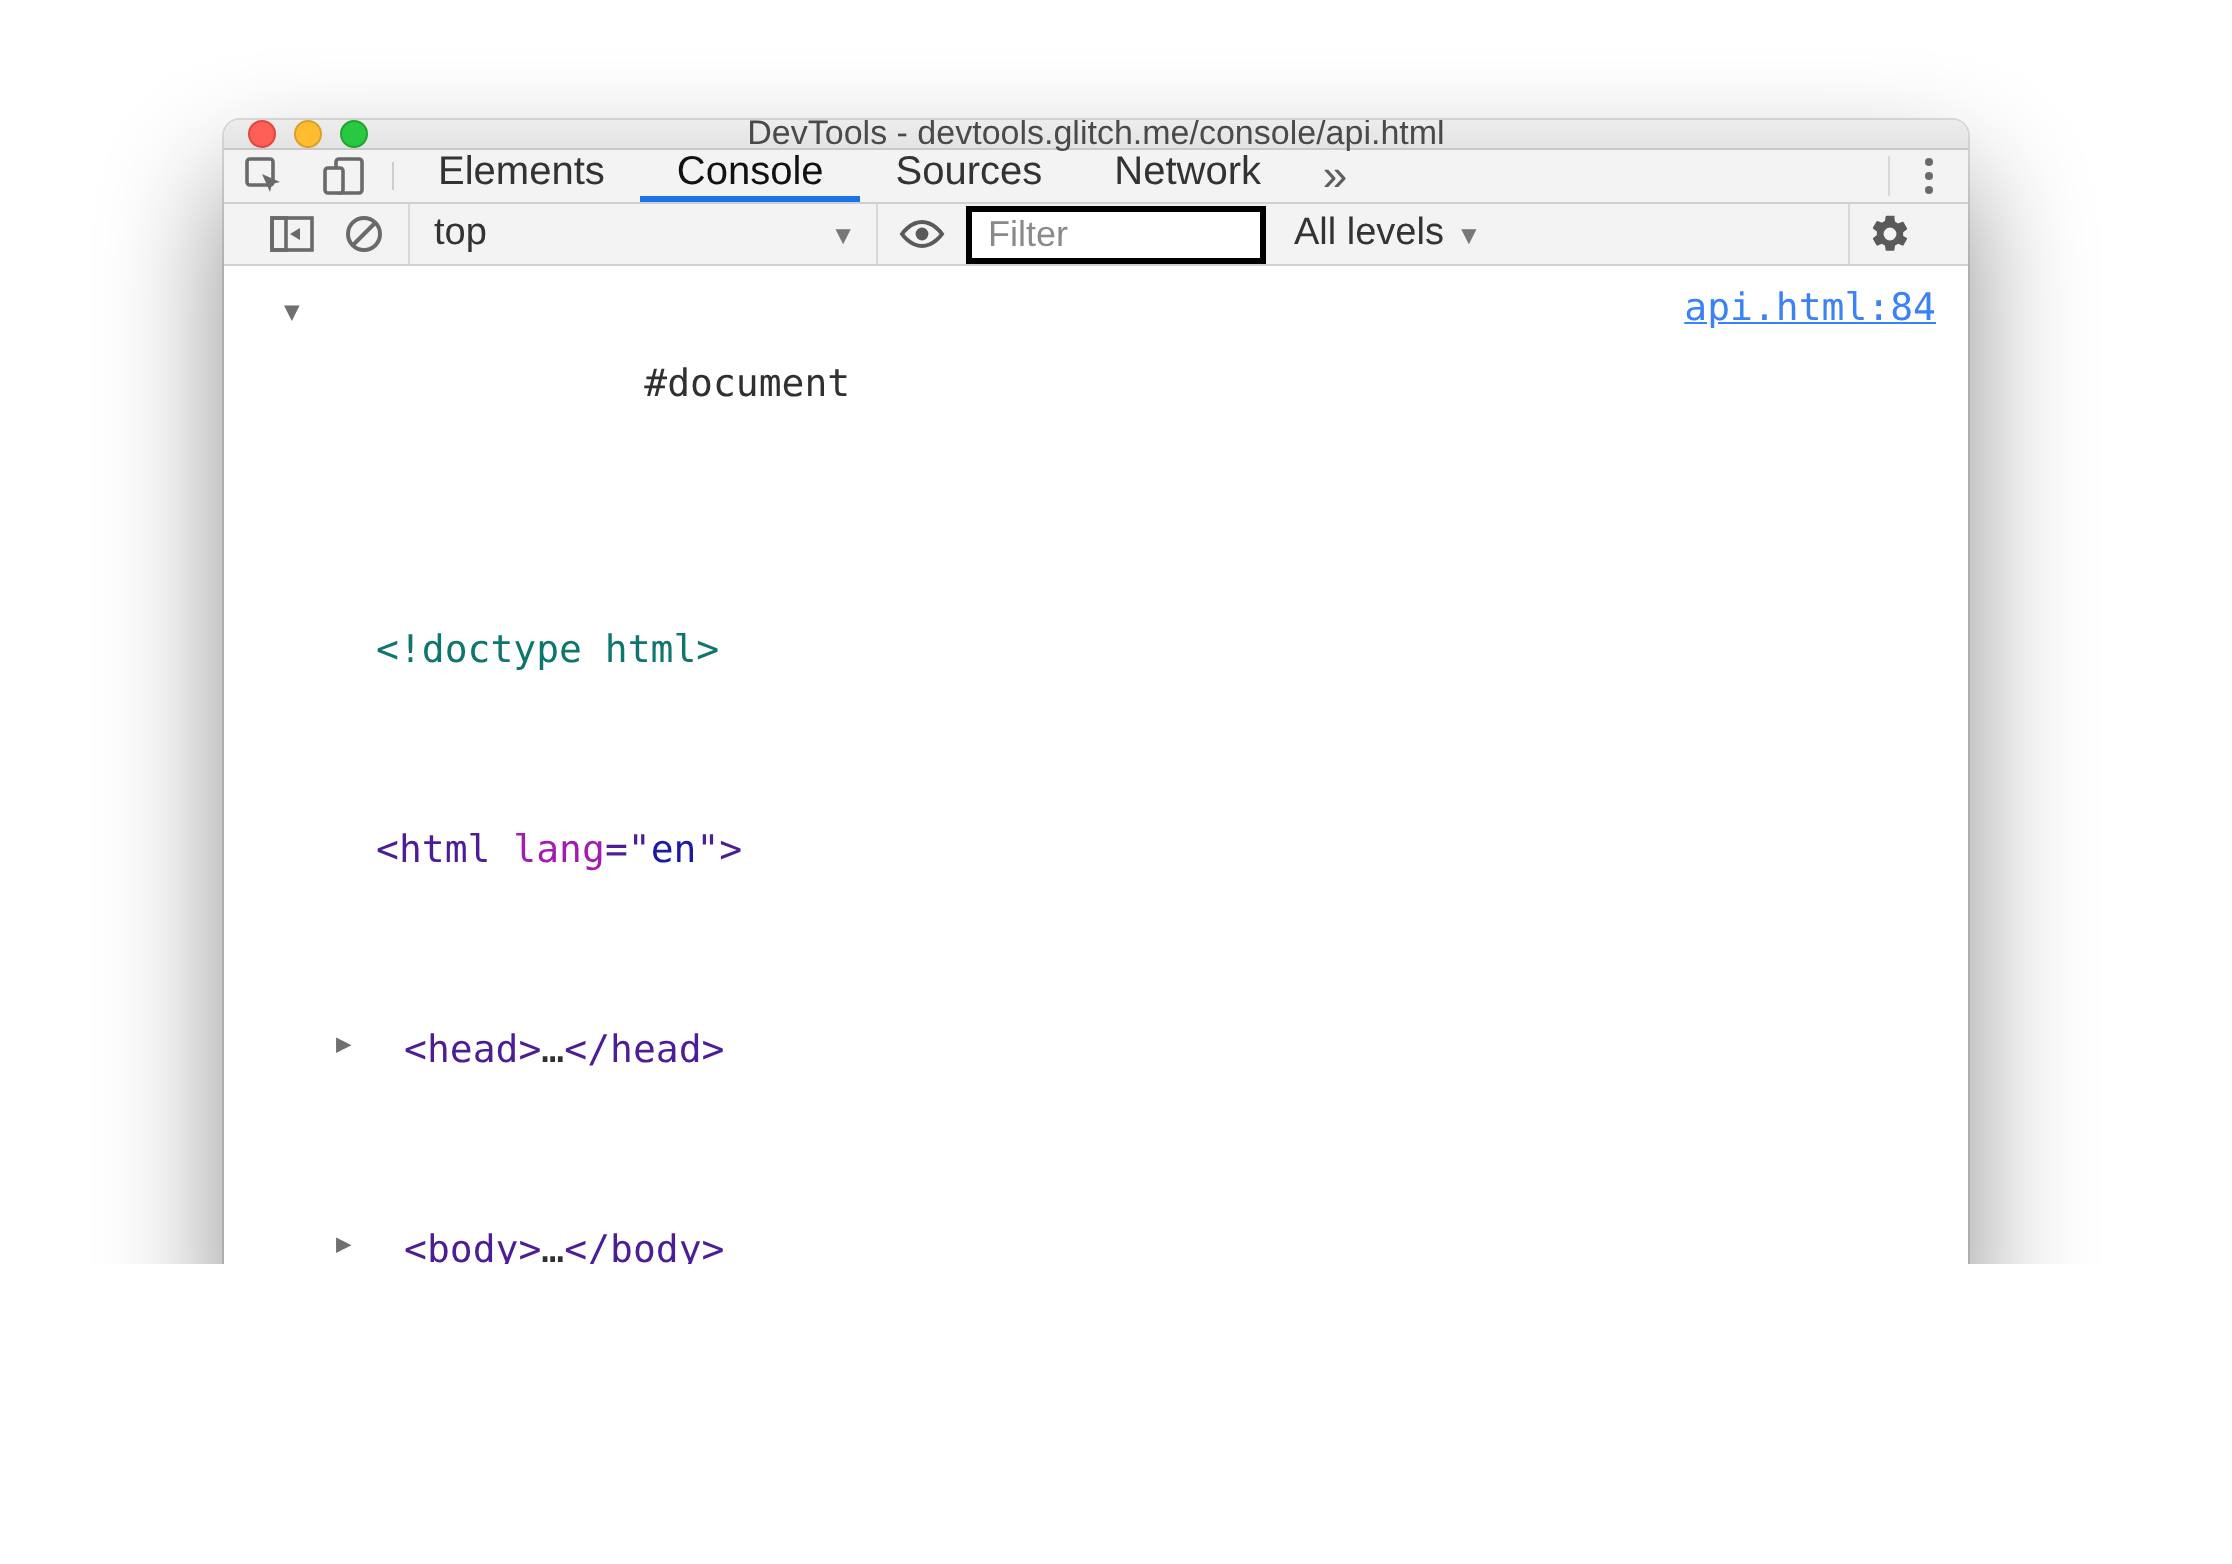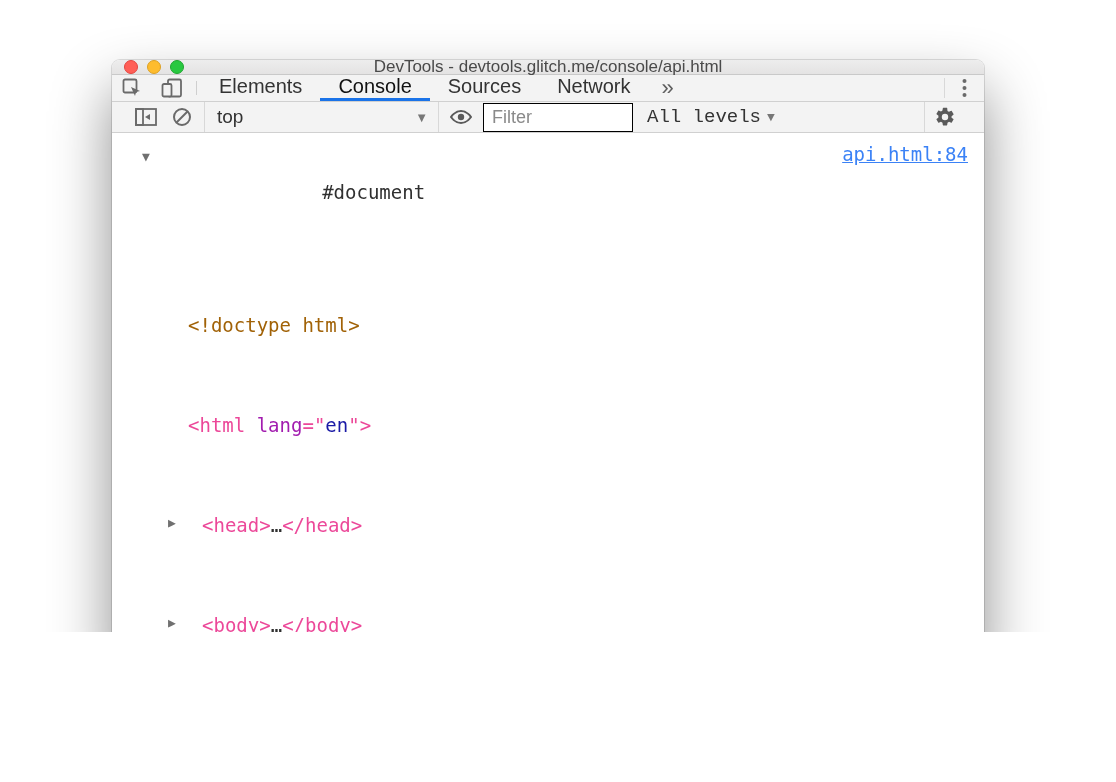--- a/index.html
+++ b/index.html
@@ -87,29 +87,28 @@
     height:30px; padding:0 10px 0 12px;
     color:#333; font-size:19px;
     border-left:1px solid #d8d8d8;
     border-right:1px solid #d8d8d8;
     min-width:235px;
     justify-content:space-between;
   }
   .contextsel .caret { color:#777; font-size:13px;}
   .filterbox {
     width:150px; height:29px;
-    border:1px solid #000000; background:#fff;
+    border:3px solid #000000; background:#fff;
     padding:2px 8px; font-size:18px; color:#a16207;
   }
   .filterbox::placeholder { color:#8a8a8a; }
   .levels {
     display:flex; align-items:center; gap:6px;
     font-size:19px; color:#333;
     padding:0 6px;
-    font-family:Liberation Mono, monospace;
   }
   .levels .caret { color:#777; font-size:13px;}
   .gearcell {
     margin-left:auto;
     width:40px; display:flex; align-items:center; justify-content:center; color:#5a5a5a;
     border-left:1px solid #d8d8d8; height:100%;
   }
   
   .console {
     flex:1; background:#fff; position:relative;
@@ -130,22 +129,22 @@
   .tree ul { list-style:none; margin:0; padding:0 0 0 26px; }
   .tree > ul { padding-left: 36px; }
   .tree li { line-height:1.75; white-space:pre; position:relative;}
   .tree .toggle {
     position:absolute; left:-20px; top:3px;
     color:#707070; font-size:13px;
     cursor:default;
   }
   .tree .toggle.open { transform: none; }
   .clr-doc     { color:#303030; }
-  .clr-comment { color:#a16207; }
-  .clr-tag     { color:#ec4899; } 
+  .clr-comment { color:#0f766e; }
+  .clr-tag     { color:#4c1d95; } 
   .clr-attr    { color:#a21caf; } 
   .clr-str     { color:#1a1aa6; } 
   .clr-ellip   { color:#303030; }
   svg { display:block; }
 </style>
 </head>
 <body>
 
 <div class="stage">
   <div class="window">

